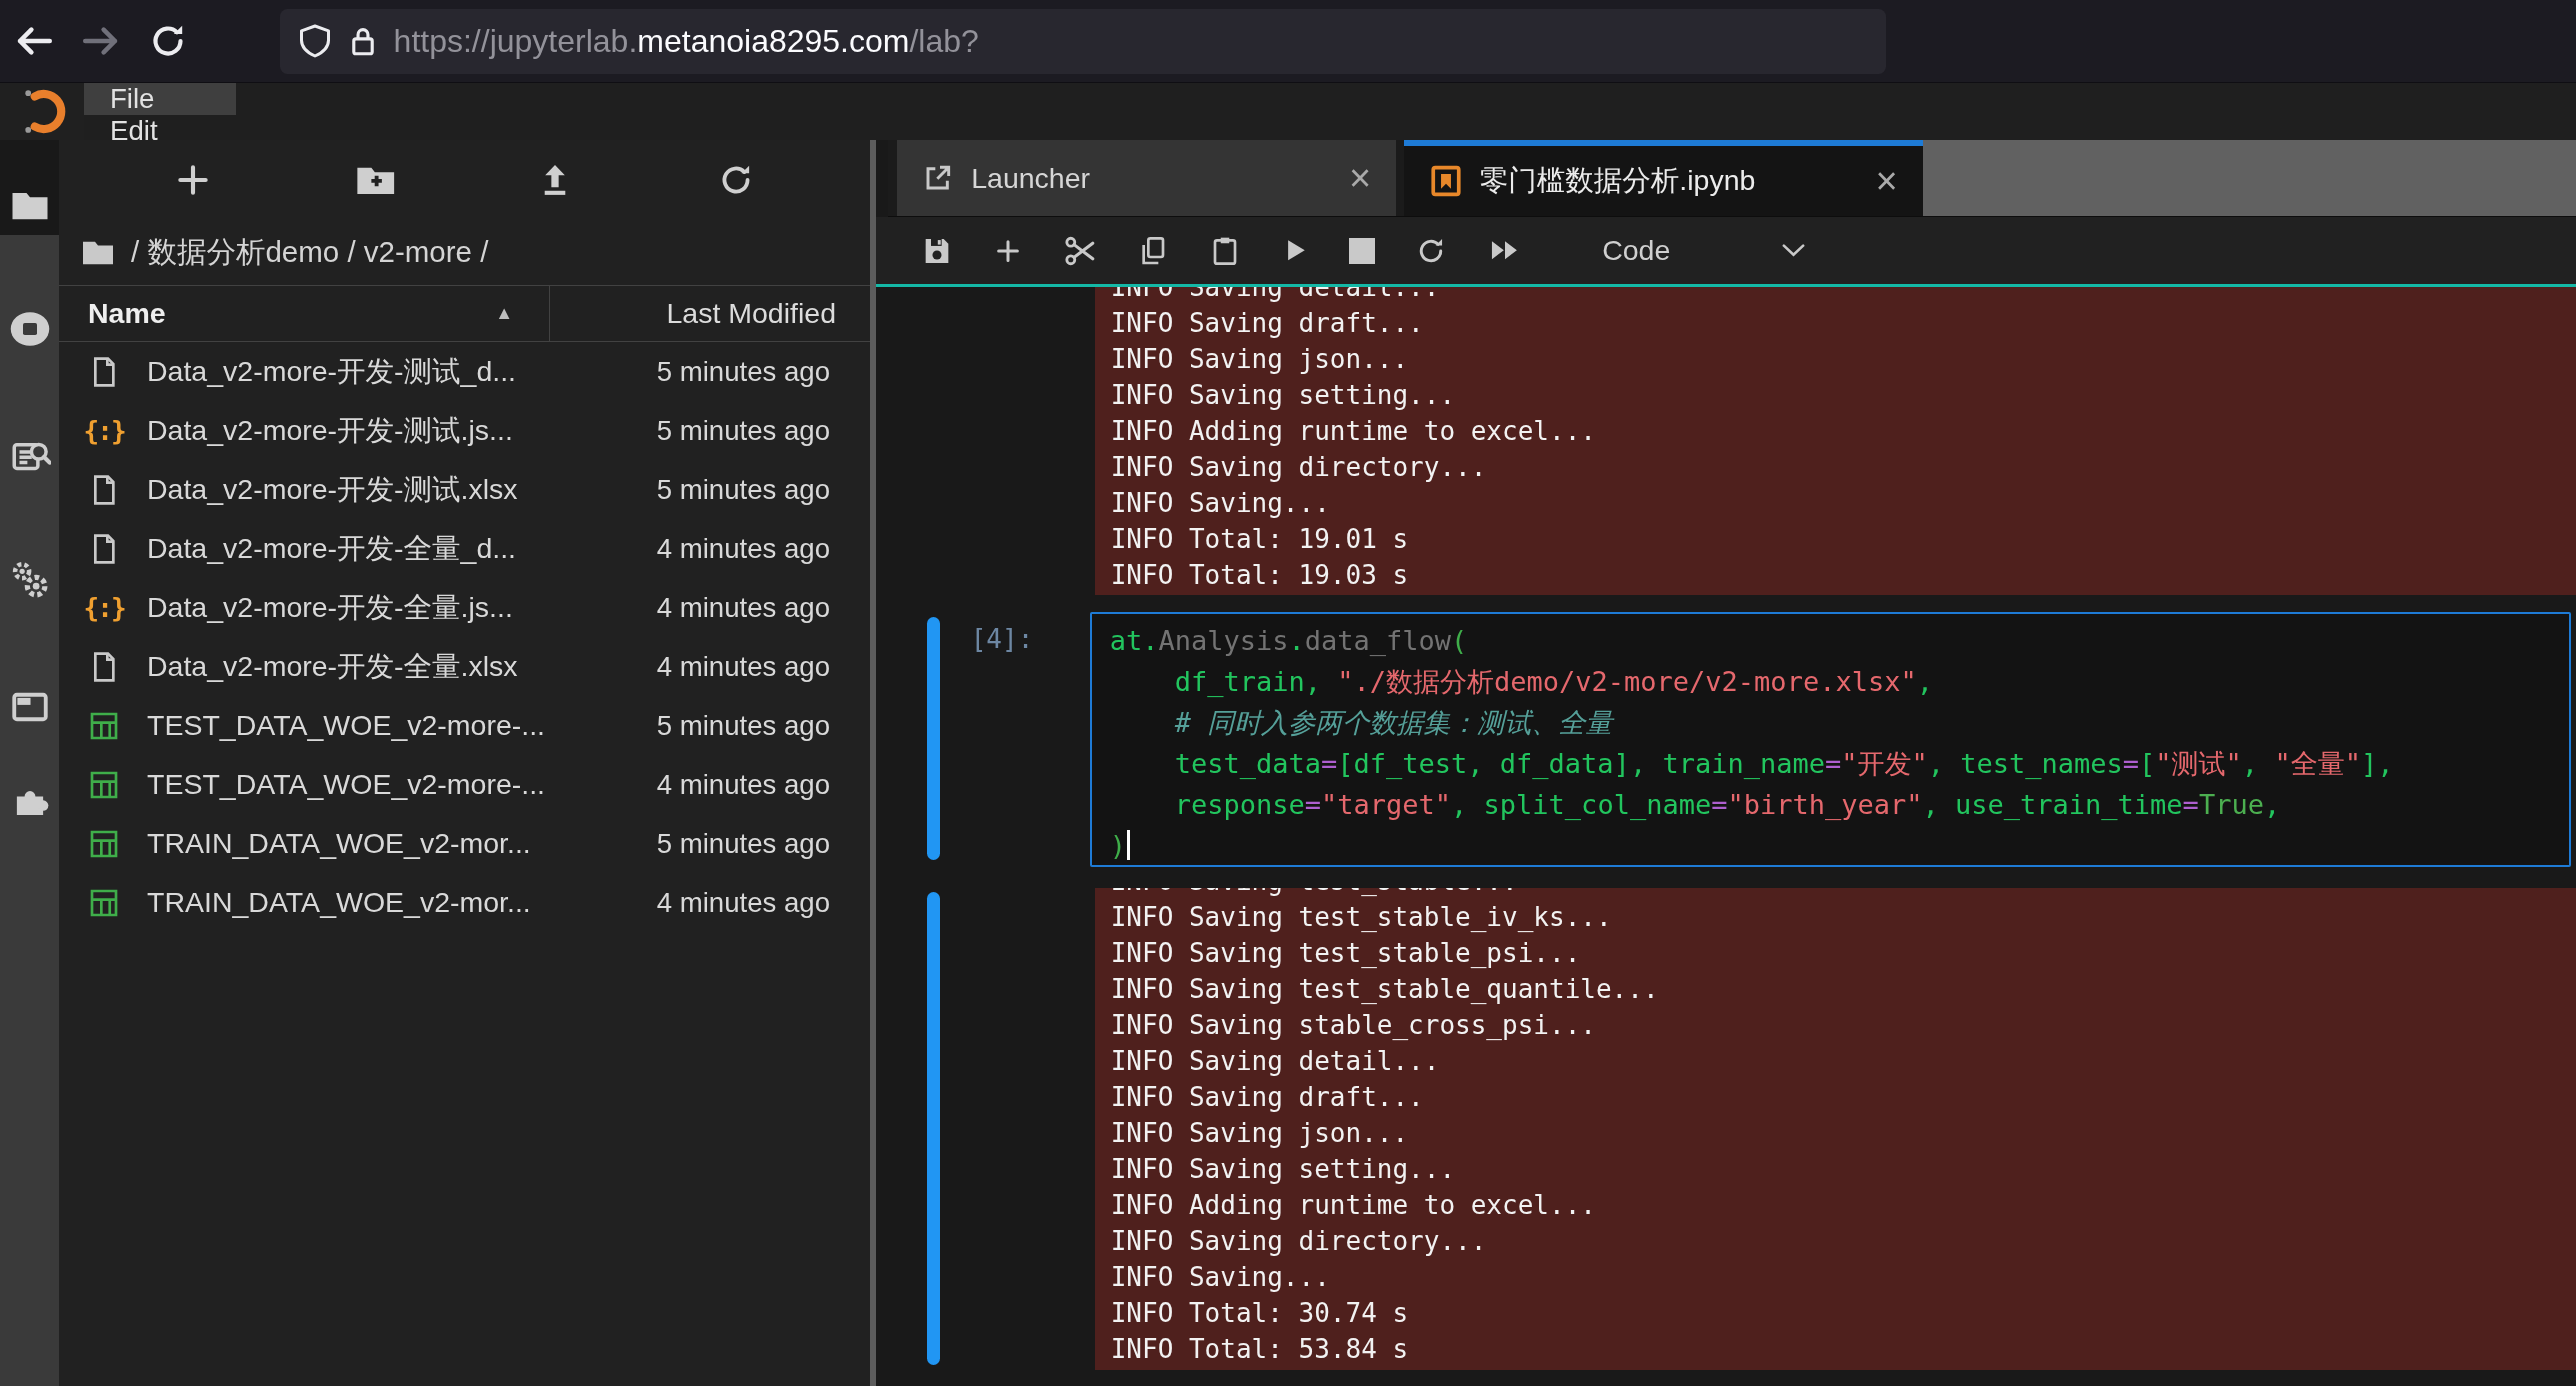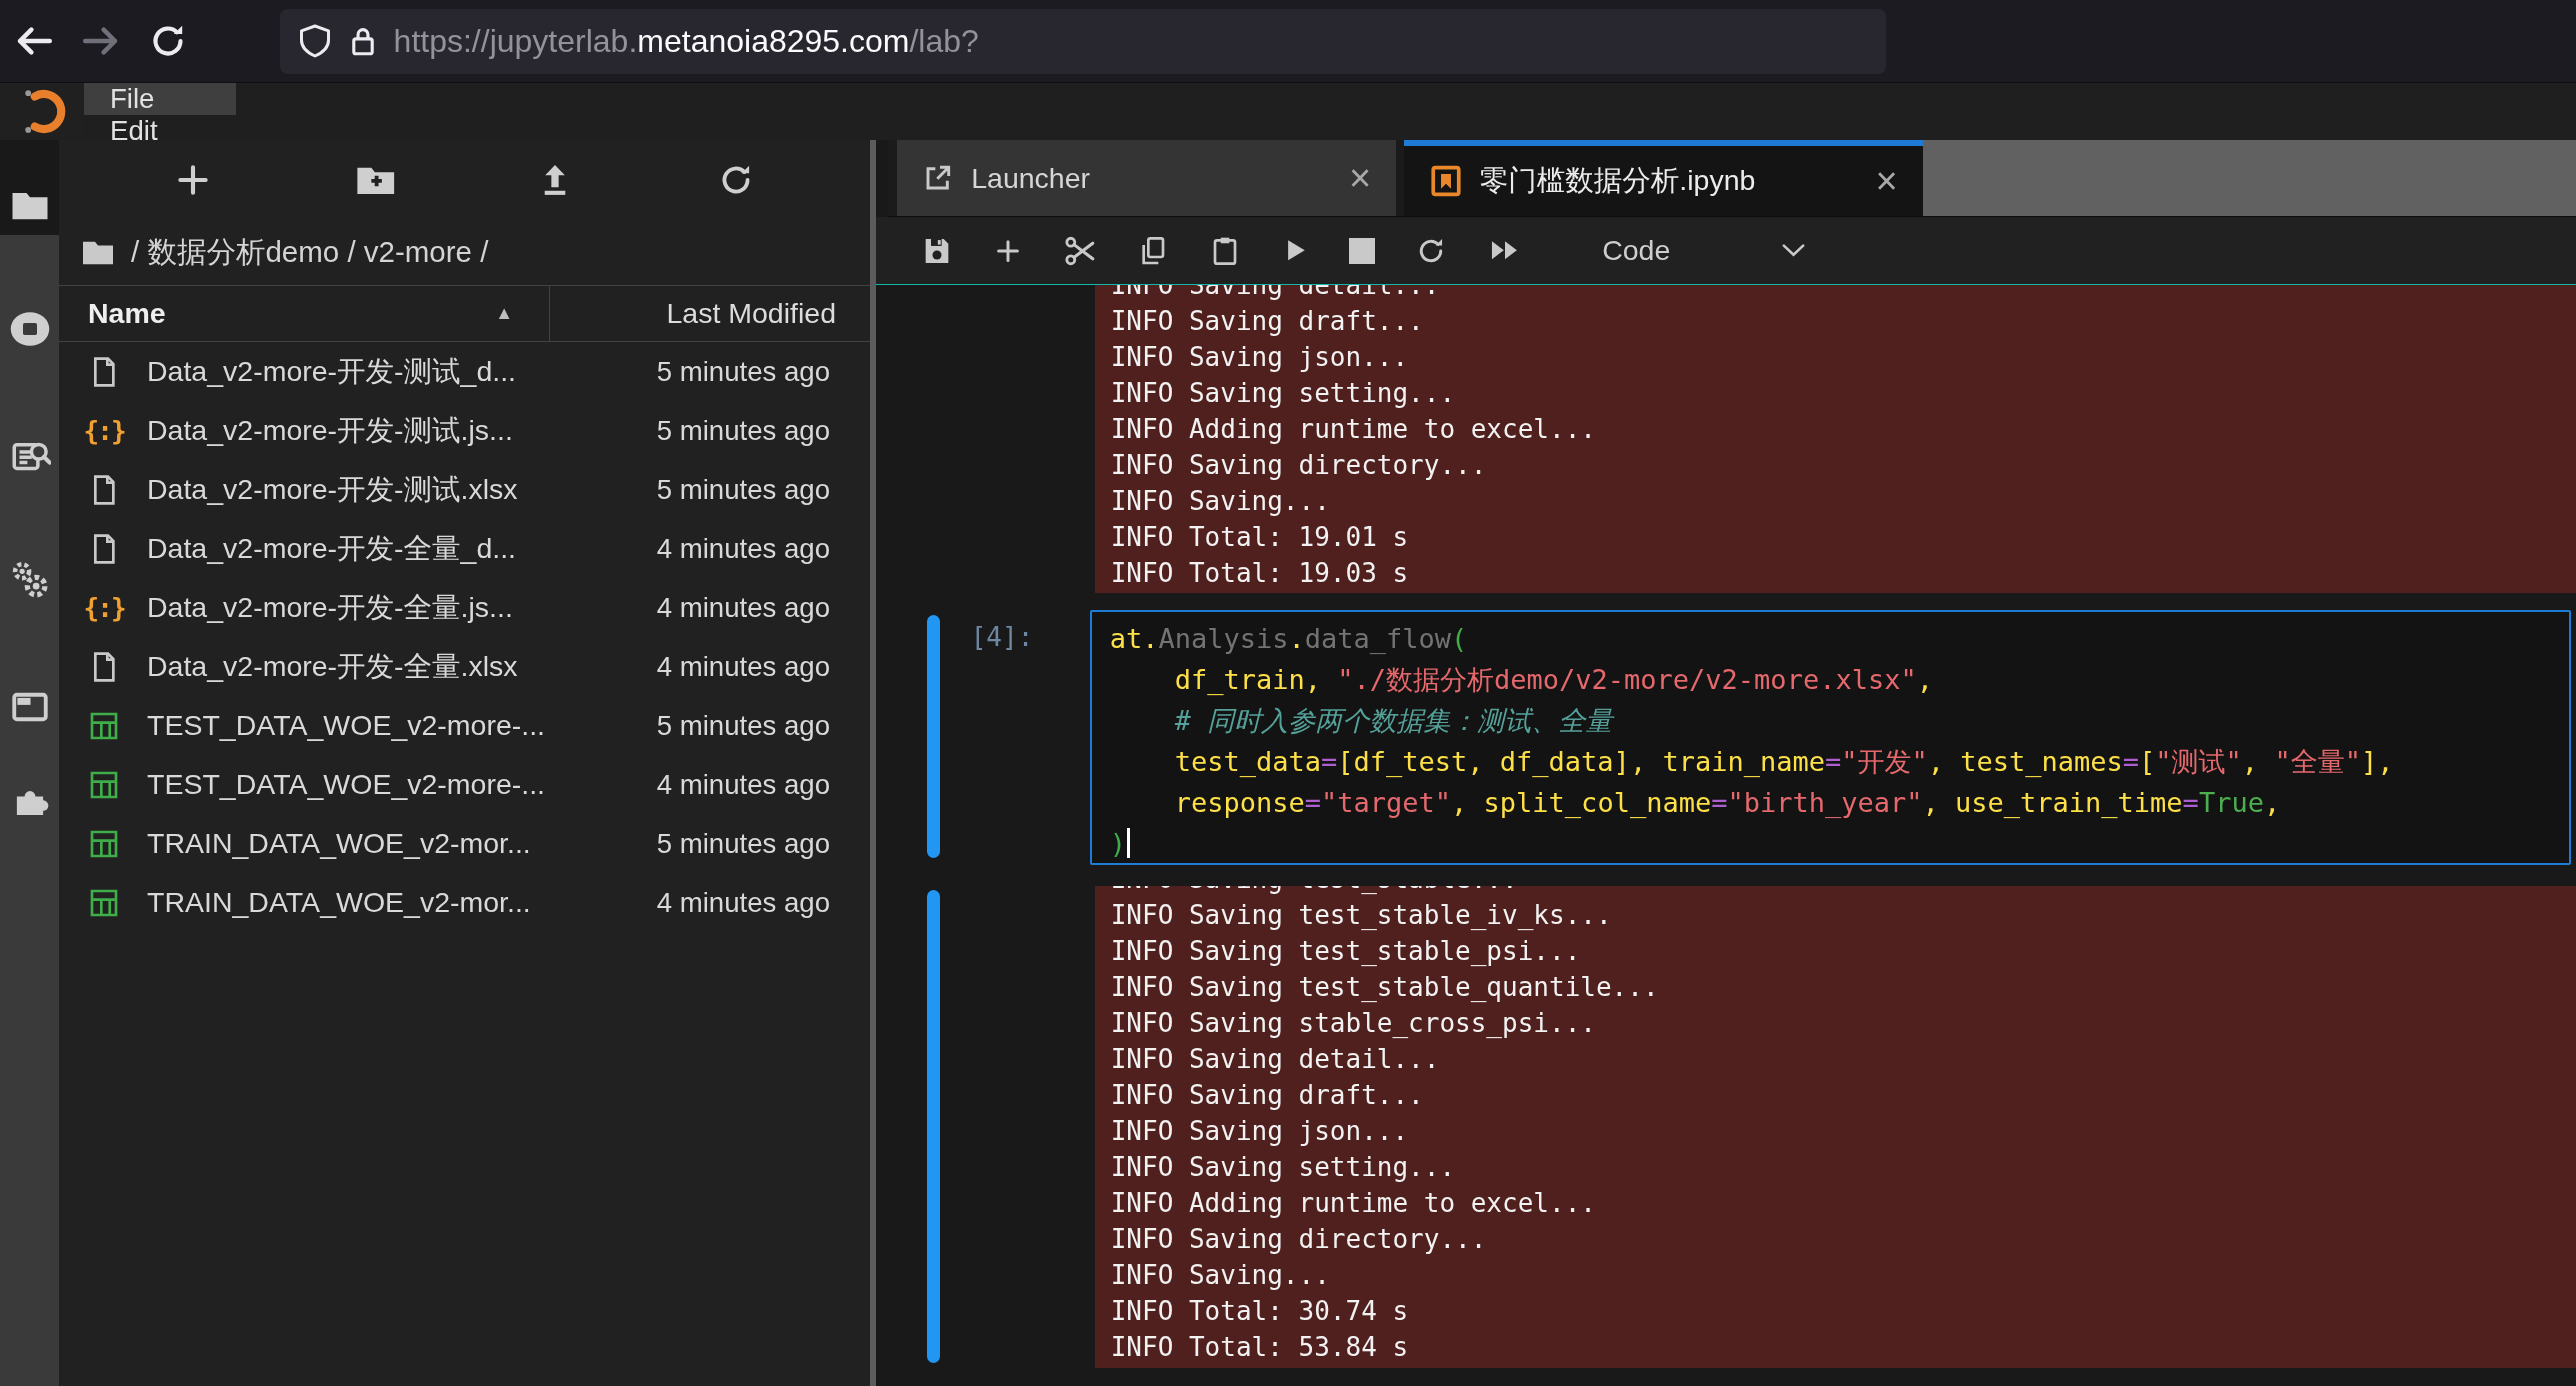--- a/index.html
+++ b/index.html
@@ -54,21 +54,21 @@
   
   .dock{flex:1;display:flex;flex-direction:column;background:#191919;position:relative;overflow:hidden;}
   .tabbar{height:76px;background:#1b1b1b;display:flex;align-items:stretch;border-bottom:1px solid #0d0d0d;flex:0 0 auto;margin-left:12px;}
   .tab{display:flex;align-items:center;padding:0 25px;box-sizing:border-box;gap:17px;font-size:28.5px;}
   .tab-launcher{margin-left:9.5px;width:499px;background:#343434;color:#d6d6d6;}
   .tab-notebook{margin-left:7.6px;width:519px;background:#141414;color:#ececec;border-top:6.7px solid #1e7bd6;}
   .tab-close{margin-left:auto;font-size:38px;color:#a9a9a9;line-height:1;}
   .tab-filler{flex:1;background:#616161;}
 
   .nb-toolbar{height:67px;background:#212121;display:flex;align-items:center;padding-left:25px;
-              border-bottom:1px solid #14b8a6;flex:0 0 auto;}
+              border-bottom:3px solid #14b8a6;flex:0 0 auto;}
   .tb-btn{padding:0 20px;height:67px;display:flex;align-items:center;justify-content:center;color:#c9c9c9;}
   .tb-stop{width:26px;height:26px;background:#c9c9c9;}
   .celltype{margin-left:59px;font-size:28.5px;color:#cfcfcf;}
   .celltype-chevron{margin-left:91px;}
 
   
   .nb-content{flex:1;position:relative;background:#191919;font-family:"DejaVu Sans Mono",monospace;}
   .stderr{position:absolute;left:219px;right:0;background:#4f201d;overflow:hidden;
           color:#f2f2f2;font-size:26px;line-height:36px;padding-left:16px;box-sizing:border-box;}
   .stderr-top{top:0;height:308px;}
@@ -78,21 +78,21 @@
   .stderr-bottom .clip{margin-top:-25px;}
 
   .collapser{position:absolute;width:13.3px;border-radius:6.7px;background:#2196f3;left:51px;}
   .collapser-code{top:330px;height:243px;}
   .collapser-out{top:605px;height:473px;}
 
   .cell-prompt{position:absolute;left:95px;top:337px;width:118px;font-size:26px;color:#6d87a3;}
   .code-box{position:absolute;left:214px;right:4.8px;top:325px;height:255px;box-sizing:border-box;
             background:#131313;border:2.9px solid #1e7bd6;border-radius:1.9px;padding:5.7px 0 0 18px;overflow:hidden;}
   .code-line{white-space:pre;font-size:27px;line-height:41px;}
-  .tk-w{color:#fde047;text-align:center;} .tk-b{color:#737373;} .tk-s{color:#e5686d;}
+  .tk-w{color:#22c55e;text-align:center;} .tk-b{color:#737373;} .tk-s{color:#e5686d;}
   .tk-c{color:#55a099;font-style:italic;} .tk-o{color:#af5fd0;}
   .tk-t{color:#4caf50;} .tk-g{color:#3fae4a;}
   .cursor{display:inline-block;width:2.9px;height:30px;background:#ffffff;vertical-align:-5.7px;margin-left:1px;}
 
   svg{display:block;}
 </style>
 </head>
 <body>
 
 <div id="root">

